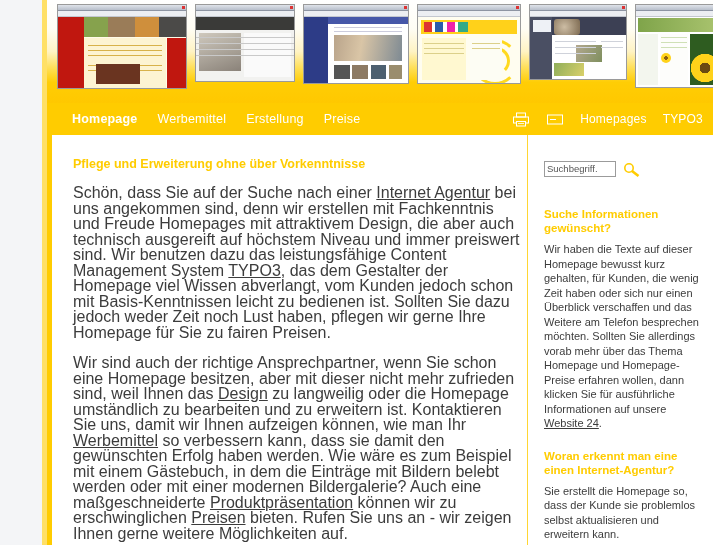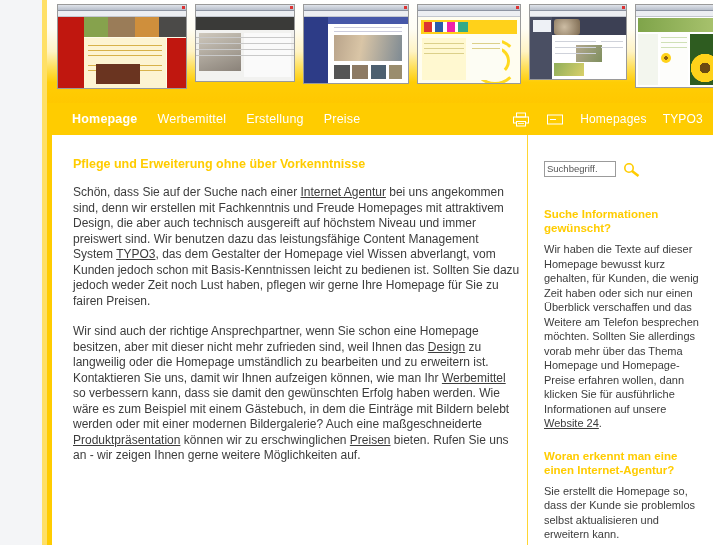--- a/index.html
+++ b/index.html
@@ -254,21 +254,21 @@
     letter-spacing: 0.1px;
   }
   h2.sub-title {
     margin: 0 0 14px 0;
     font-size: 12.5px;
     font-weight: bold;
     color: #ffcc00;
   }
   .main p {
     margin: 0 0 15px 0;
-    font-size: 12px;
+    font-size: 16px;
     line-height: 15.5px;
     color: #3c3c3c;
     text-align: left;
   }
   .main a, .side a {
     color: #3c3c3c;
     text-decoration: underline;
     cursor: pointer;
   }
 

